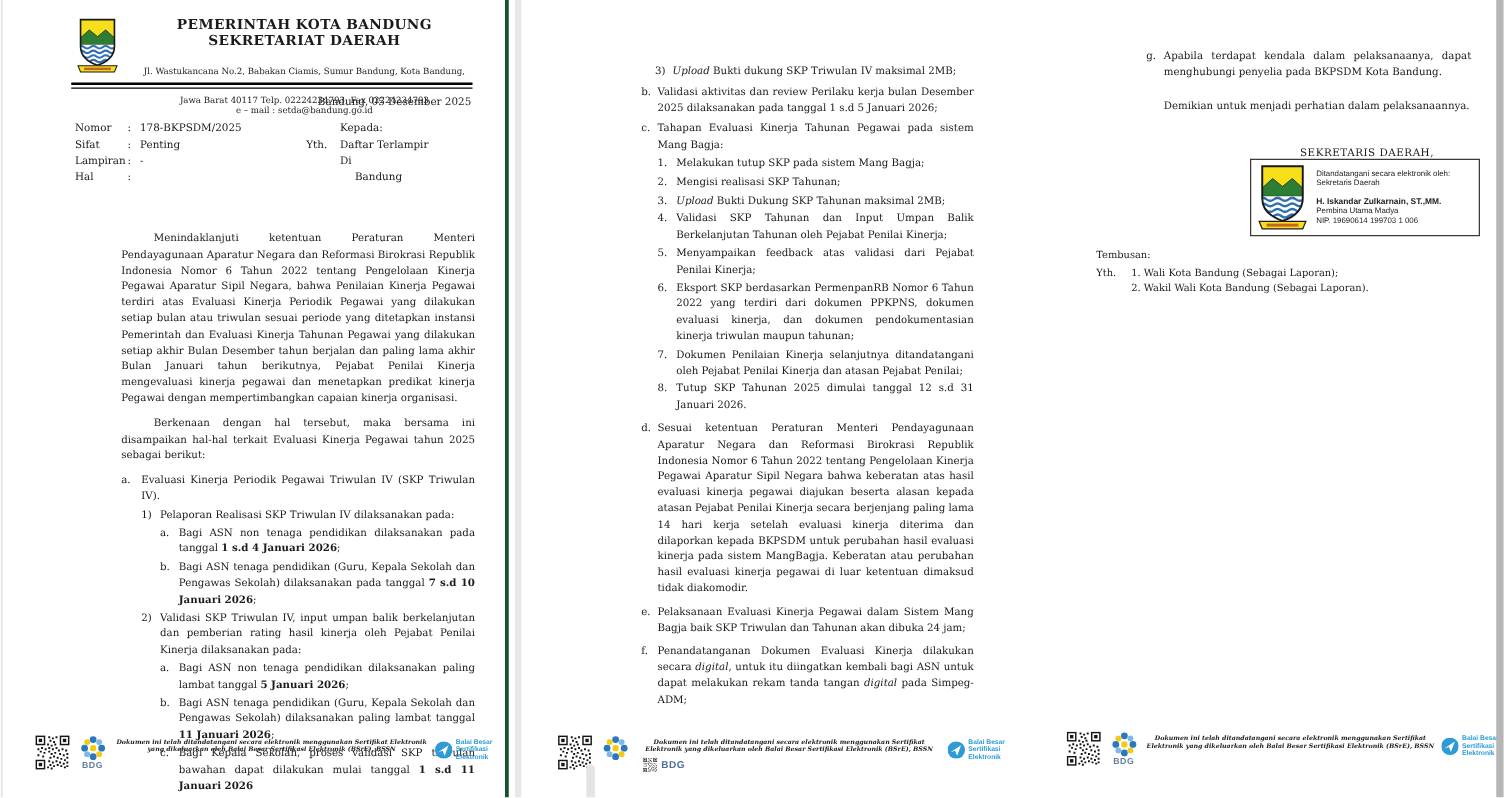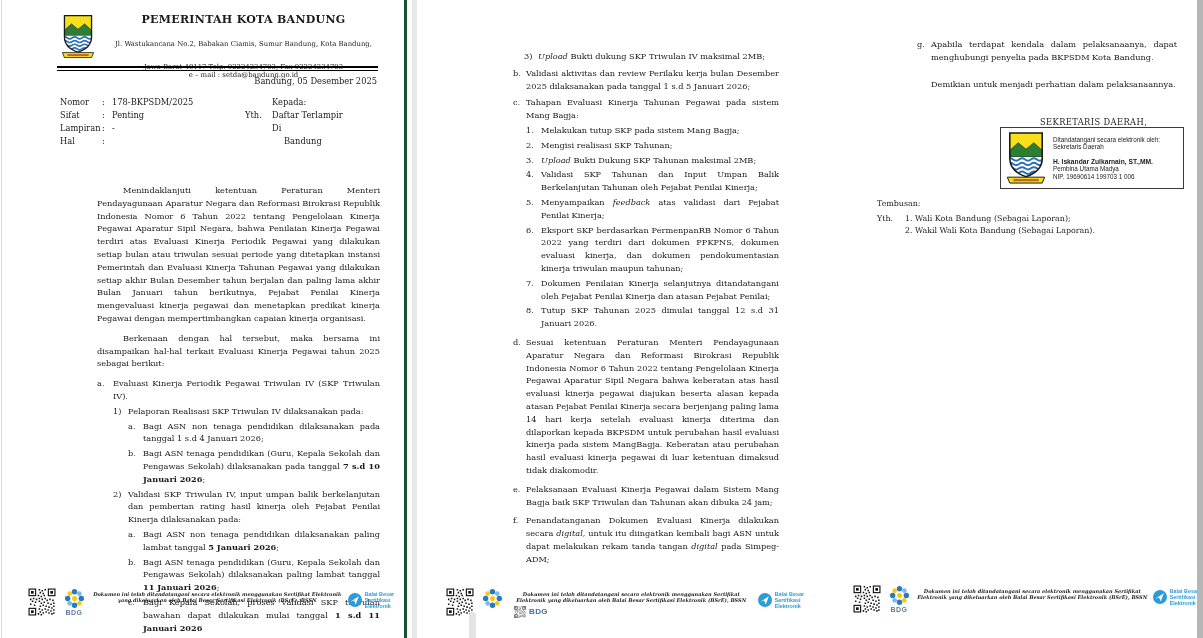--- a/index.html
+++ b/index.html
@@ -148,20 +148,21 @@
 
 <div class="stage">
   <div class="edge-left"></div>
 
   <section class="page1">
     <svg class="lh-logo" width="34" height="46">
         <use href="#coa"></use>
       </svg>
     <div class="lh-text">
       <div class="lh-org">PEMERINTAH KOTA BANDUNG</div>
+      <div class="lh-org">SEKRETARIAT DAERAH</div>
       <div class="lh-addr">Jl. Wastukancana No.2, Babakan Ciamis, Sumur Bandung, Kota Bandung,</div>
       <div class="lh-addr">Jawa Barat 40117  Telp. 02224234793, Fax 02224234793</div>
       <div class="lh-mail">e – mail : setda@bandung.go.id</div>
     </div>
     <div class="rule"></div>
     <div class="dateline">Bandung, 05 Desember 2025</div>
 
     <div class="meta">
       <div class="mrow">
         <span class="mlabel">Nomor</span>
@@ -213,21 +214,21 @@
         <span class="t">Evaluasi Kinerja Periodik Pegawai Triwulan IV (SKP Triwulan IV).</span>
       </div>
       <div class="sub">
         <div class="li">
           <span class="m">1)</span>
           <span class="t">Pelaporan Realisasi SKP Triwulan IV dilaksanakan pada:</span>
         </div>
         <div class="sub2items">
           <div class="li">
             <span class="m">a.</span>
-            <span class="t"><span>Bagi ASN non tenaga pendidikan dilaksanakan pada tanggal </span><span style="font-weight: normal;">1 s.d 4 Januari 2026</span><span>;</span></span>
+            <span class="t"><span>Bagi ASN non tenaga pendidikan dilaksanakan pada tanggal </span><span style="font-weight: bold;">1 s.d 4 Januari 2026</span><span>;</span></span>
           </div>
           <div class="li">
             <span class="m">b.</span>
             <span class="t"><span>Bagi ASN tenaga pendidikan (Guru, Kepala Sekolah dan Pengawas Sekolah) dilaksanakan pada tanggal </span><span style="font-weight: bold;">7 s.d 10 Januari 2026</span><span>;</span></span>
           </div>
         </div>
       </div>
       <div class="sub">
         <div class="li">
           <span class="m">2)</span>
@@ -278,21 +279,21 @@
       <div class="li">
           <span class="m">3.</span>
           <span class="t"><span style="font-style: italic;">Upload</span><span> Bukti Dukung SKP Tahunan maksimal 2MB;</span></span>
         </div>
       <div class="li">
           <span class="m">4.</span>
           <span class="t"><span>Validasi SKP Tahunan dan Input Umpan Balik Berkelanjutan Tahunan oleh Pejabat Penilai Kinerja;</span></span>
         </div>
       <div class="li">
           <span class="m">5.</span>
-          <span class="t"><span>Menyampaikan </span><span style="font-style: italic;">feedback</span><span> atas validasi dari Pejabat Penilai Kinerja;</span></span>
+          <span class="t"><span>Menyampaikan </span><span style="">feedback</span><span> atas validasi dari Pejabat Penilai Kinerja;</span></span>
         </div>
       <div class="li">
           <span class="m">6.</span>
           <span class="t"><span>Eksport SKP berdasarkan PermenpanRB Nomor 6 Tahun 2022 yang terdiri dari dokumen PPKPNS, dokumen evaluasi kinerja, dan dokumen pendokumentasian kinerja triwulan maupun tahunan;</span></span>
         </div>
       <div class="li">
           <span class="m">7.</span>
           <span class="t"><span>Dokumen Penilaian Kinerja selanjutnya ditandatangani oleh Pejabat Penilai Kinerja dan atasan Pejabat Penilai;</span></span>
         </div>
       <div class="li">

